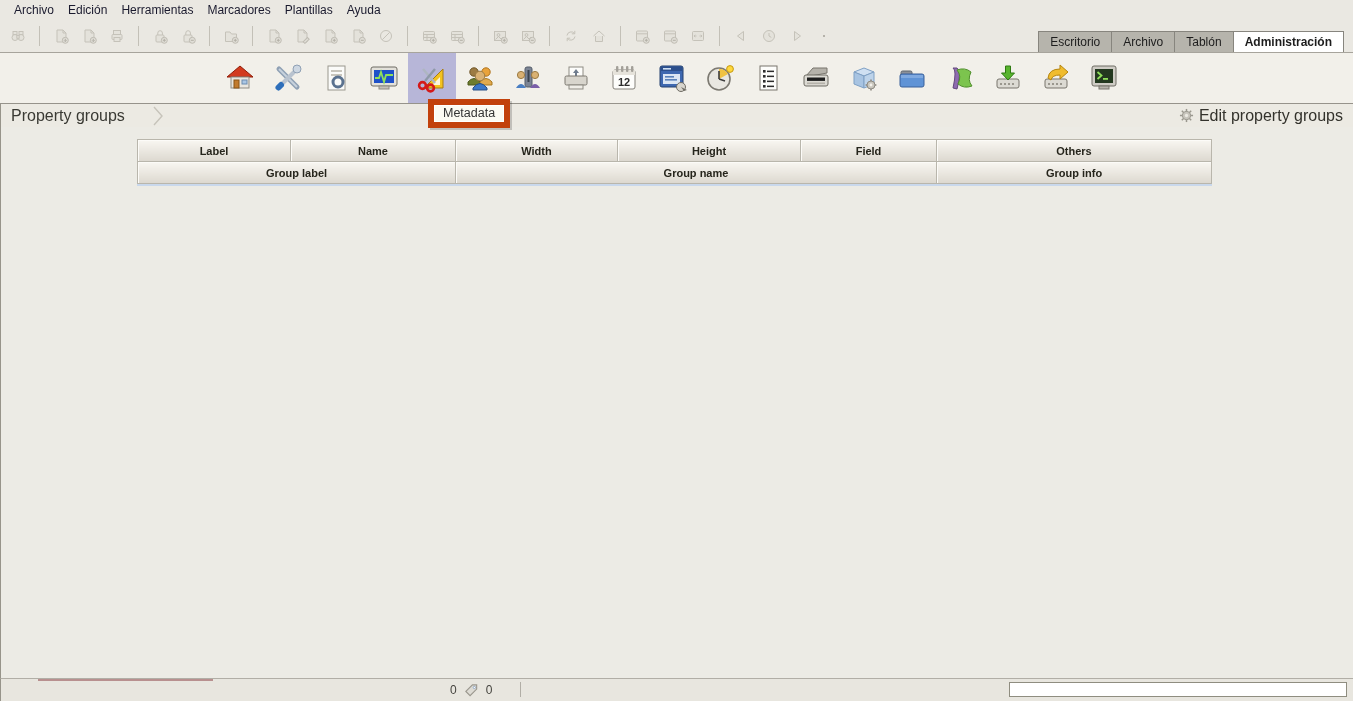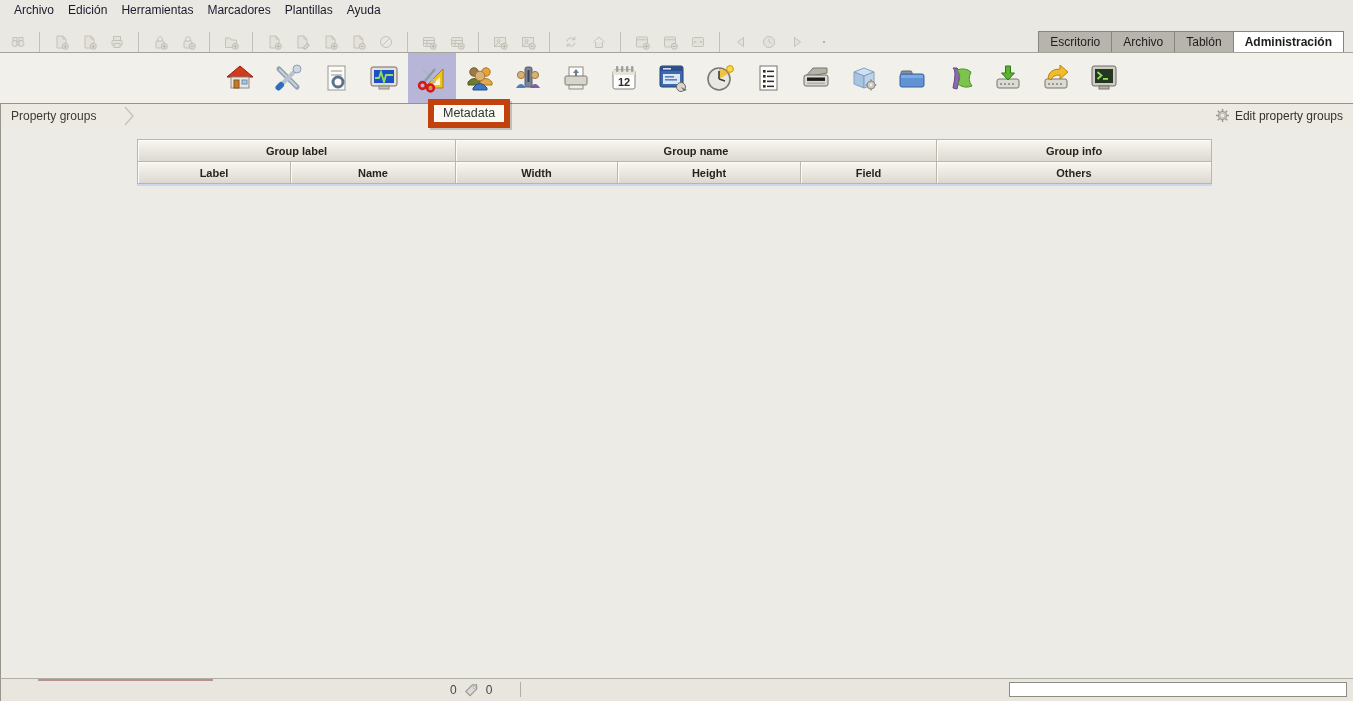--- a/index.html
+++ b/index.html
@@ -10,21 +10,21 @@
   .menubar{height:20px;background:#eae8e2;display:flex;align-items:center;padding:0 8px;font-size:12px;color:#1a1a2e;flex:0 0 auto;}
   .menu-item{margin:0 8px 0 6px;cursor:default;}
   .menu-right{margin-left:auto;display:flex;align-items:center;gap:8px;}
   .product-title{font-weight:bold;font-size:12px;color:#111;}
   .top-search{width:176px;height:15px;border:1px solid #9a978e;background:#fff;font-size:11px;padding:0 3px;}
   .logo{font-style:italic;font-weight:bold;font-size:15px;letter-spacing:-0.5px;margin-left:6px;}
   .logo i{color:#17375e;font-style:italic;}
   .logo b{color:#4d80b4;font-size:12px;}
 
   
-  .quickbar{height:32px;background:#eae8e2;border-bottom:1px solid #a7a49c;display:flex;align-items:flex-end;padding-left:4px;position:relative;flex:0 0 auto;}
+  .quickbar{height:32px;background:#eae8e2;border-bottom:1px solid #a7a49c;display:flex;align-items:center;padding-left:4px;position:relative;flex:0 0 auto;}
   .quick-icons{display:flex;align-items:center;}
   .tbi{width:18px;height:18px;display:inline-flex;align-items:center;justify-content:center;margin:0 5px;}
   .tb-sep{width:1px;height:20px;background:#c3c0b7;margin:0 7px;}
   .tb-dot{width:2px;height:2px;background:#b5b2aa;margin-left:12px;}
   .tbi .s{fill:#e4e2db;stroke:#c5c2b9;stroke-width:1;}
   .tbi .sn{fill:none;stroke:#c5c2b9;stroke-width:1;}
   .tbi .bb{fill:#e0ded7;stroke:#bfbcb3;stroke-width:1;}
   .tbi .bl{fill:none;stroke:#b3b0a7;stroke-width:1;}
   .tabstrip{position:absolute;right:9px;bottom:0;display:flex;border:1px solid #87857e;border-bottom:none;background:#b2b0a8;height:20px;}
   .tab{padding:0 11px;line-height:20px;font-size:12px;color:#1d1d1d;border-right:1px solid #87857e;cursor:pointer;background:#b6b4ac;}
@@ -33,21 +33,21 @@
 
   
   .adminbar{height:50px;background:#f2f0ea;border-bottom:1px solid #96938b;display:flex;padding-left:216px;flex:0 0 auto;}
   .admin-slot{width:48px;height:50px;display:flex;align-items:center;justify-content:center;cursor:pointer;}
   .admin-slot.selected{background:#b7b6d8;}
 
   
   .tooltip{position:absolute;left:428px;top:99px;z-index:50;background:#fbfaf2;border:6px solid #c2410c;box-shadow:2px 2px 0 rgba(0,0,0,0.18), inset 0 0 0 1px #ffffff;padding:1px 9px 2px 9px;font-size:12.5px;color:#333;}
 
   
-  .propbar{height:23px;background:#eceae3;display:flex;align-items:center;padding:0 10px;font-size:12px;color:#3a3a34;flex:0 0 auto;border-left:1px solid #97948a;}
+  .propbar{height:23px;background:#eceae3;display:flex;align-items:center;padding:0 10px;font-size:16px;color:#3a3a34;flex:0 0 auto;border-left:1px solid #97948a;}
   .crumb-chevron{margin-left:28px;}
   .editbtn{margin-left:auto;display:flex;align-items:center;gap:5px;cursor:pointer;color:#33322c;justify-content:space-between;}
 
   
   .content{flex:1 1 auto;background:#ecebe5;position:relative;border-left:1px solid #97948a;}
   .pg-table-wrap{position:absolute;left:136px;top:12px;}
   table.pg{border-collapse:collapse;}
   table.pg th{height:21px;font-size:11px;font-weight:bold;color:#26251c;background:linear-gradient(#f8f6f1,#dcd8cf);border:1px solid #b9b6ac;box-shadow:inset 0 1px 0 #fcfbf8, inset 1px 0 0 #fcfbf8;text-align:center;padding:0;}
   .table-underline{height:2px;background:#c9d8ec;}
 
@@ -504,31 +504,31 @@
         <colgroup>
           <col style="width:153px">
             <col style="width:165px">
             <col style="width:162px">
           <col style="width:183px">
             <col style="width:136px">
             <col style="width:275px">
         </colgroup>
         <tbody>
             <tr>
-          <th colspan="2">Group label</th>
-          <th colspan="3">Group name</th>
-          <th>Group info</th>
-        </tr>
-        <tr>
           <th>Label</th>
           <th>Name</th>
           <th>Width</th>
           <th>Height</th>
           <th>Field</th>
           <th>Others</th>
+        </tr>
+        <tr>
+          <th colspan="2">Group label</th>
+          <th colspan="3">Group name</th>
+          <th>Group info</th>
         </tr>
       </tbody>
         </table>
       <div class="table-underline"></div>
     </div>
   </div>
 
   <div class="statusbar">
     <div class="progress-line"></div>
     <div class="counts">

